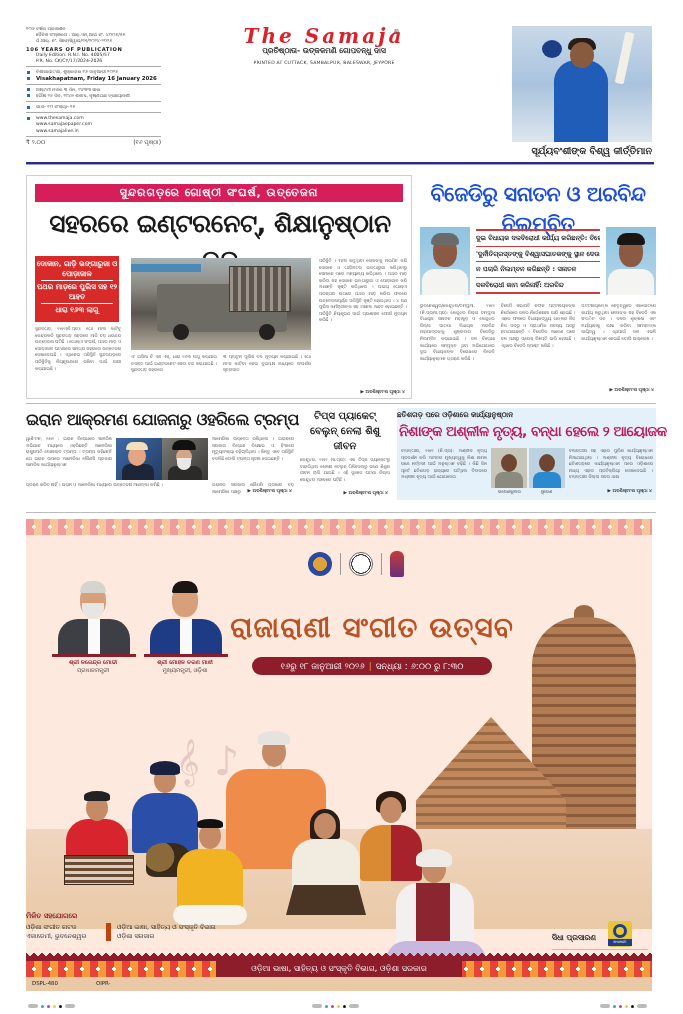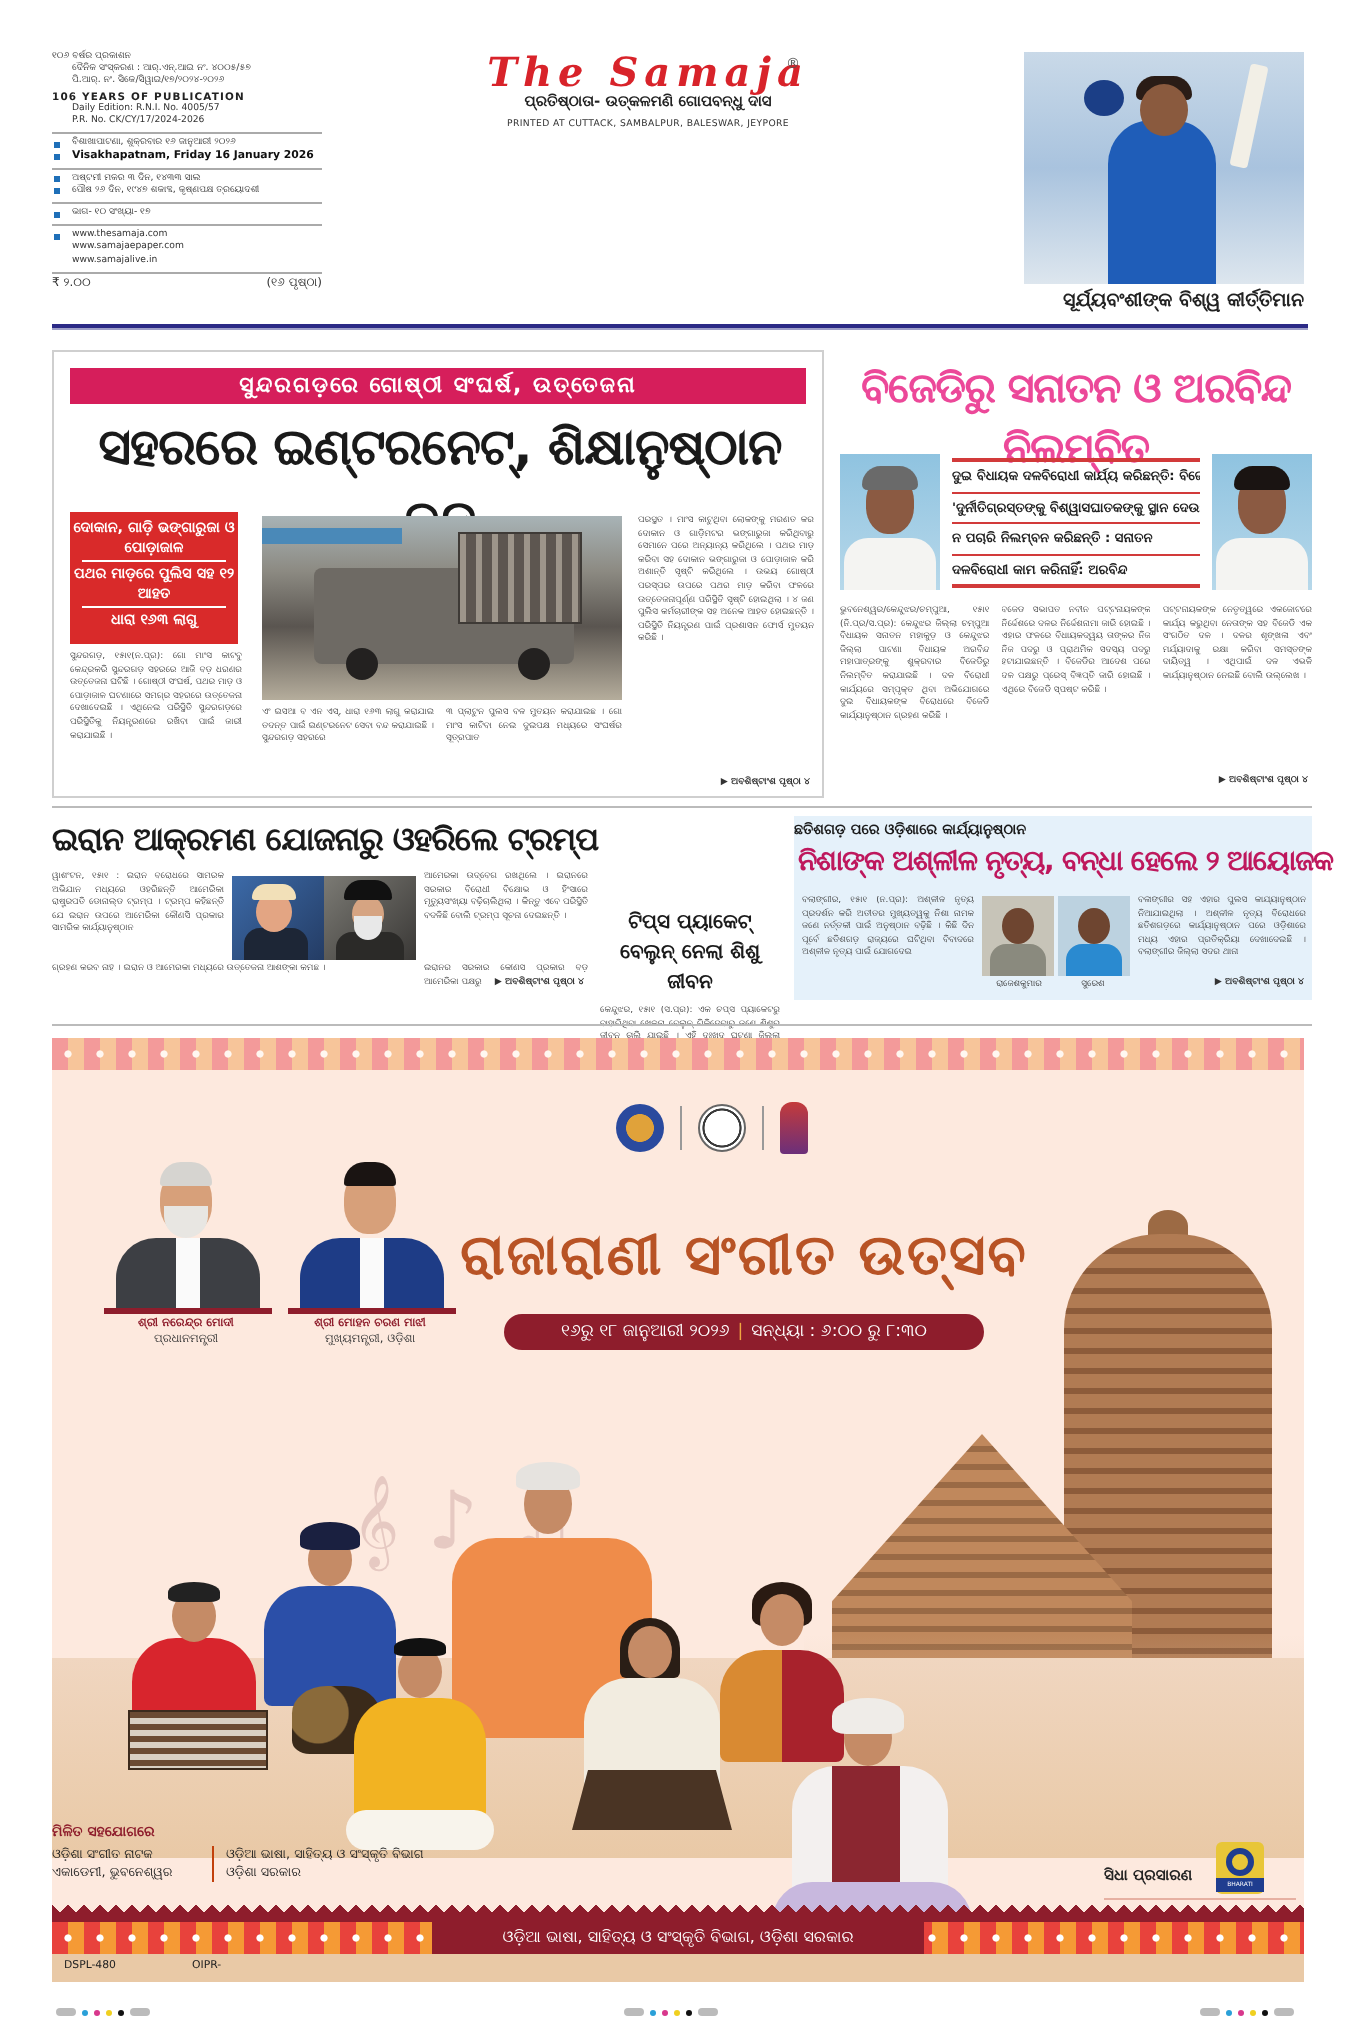--- a/index.html
+++ b/index.html
@@ -53,21 +53,21 @@
   .body-text { font-size: 4.4px; line-height: 6.6px; color: #444; text-align: justify; }
   .lead .colA { position: absolute; left: 8px; top: 150px; width: 86px; height: 68px; overflow: hidden; }
   .lead .colB { position: absolute; left: 104px; top: 178px; width: 86px; height: 40px; overflow: hidden; }
   .lead .colC { position: absolute; left: 196px; top: 178px; width: 88px; height: 40px; overflow: hidden; }
   .lead .colD { position: absolute; left: 292px; top: 82px; width: 88px; height: 136px; overflow: hidden; }
   .cont { font-size: 4.6px; font-weight: bold; color: #333; }
   .lead .contD { position: absolute; right: 6px; bottom: 4px; }
 
   
   .bjd { position: absolute; left: 420px; top: 175px; width: 236px; height: 224px; }
-  .bjd .headline { position: absolute; left: 0; top: 4px; width: 236px; font-size: 20.5px; font-weight: bold; color: #ec4899; line-height: 30px; text-align: center; letter-spacing: -0.6px; }
+  .bjd .headline { position: absolute; left: 0; top: 4px; width: 236px; font-size: 20.5px; font-weight: bold; color: #1d4ed8; line-height: 30px; text-align: center; letter-spacing: -0.6px; }
   .bjd .pic { position: absolute; top: 52px; width: 50px; height: 68px; background: linear-gradient(180deg, #8fc3e0 0%, #b7d8ea 100%); overflow: hidden; }
   .bjd .pic.left { left: 0; } .bjd .pic.right { left: 186px; }
   .bjd .pic .face { position: absolute; left: 13px; top: 10px; width: 24px; height: 30px; border-radius: 45%; background: #8b5a42; }
   .bjd .pic .hairL { position: absolute; left: 11px; top: 6px; width: 28px; height: 12px; border-radius: 14px 14px 4px 4px; background: #6a6a6a; }
   .bjd .pic .hairR { position: absolute; left: 11px; top: 6px; width: 28px; height: 12px; border-radius: 14px 14px 4px 4px; background: #1a1412; }
   .bjd .pic .shirt { position: absolute; left: 2px; top: 42px; width: 46px; height: 30px; border-radius: 12px 12px 0 0; background: #f4f4f2; }
   .bjd .quotes { position: absolute; left: 56px; top: 54px; width: 124px; border-top: 2px solid #d23a3a; border-bottom: 2px solid #d23a3a; }
   .bjd .quotes div { font-size: 6.6px; font-weight: bold; color: #222; line-height: 14.5px; border-bottom: 1px solid #d23a3a; white-space: nowrap; overflow: hidden; }
   .bjd .quotes div:last-child { border-bottom: none; }
   .bjd .cols { position: absolute; left: 0; top: 128px; width: 236px; height: 92px; display: flex; gap: 6px; }
@@ -89,21 +89,21 @@
   .iran .photo .f2 { position: absolute; left: 60px; top: 10px; width: 16px; height: 18px; border-radius: 50%; background: #d6a482; }
   .iran .photo .t2 { position: absolute; left: 56px; top: 2px; width: 24px; height: 10px; border-radius: 12px 12px 2px 2px; background: #111; }
   .iran .photo .beard { position: absolute; left: 61px; top: 20px; width: 14px; height: 12px; border-radius: 0 0 8px 8px; background: #e8e8e8; }
   .iran .photo .b2 { position: absolute; left: 52px; top: 28px; width: 34px; height: 16px; background: #2b2a28; border-radius: 8px 8px 0 0; }
   .iran .colB { position: absolute; left: 186px; top: 28px; width: 82px; height: 44px; overflow: hidden; }
   .iran .colC { position: absolute; left: 0; top: 74px; width: 182px; height: 14px; overflow: hidden; }
   .iran .colD { position: absolute; left: 186px; top: 74px; width: 82px; height: 14px; overflow: hidden; }
   .iran .cont { position: absolute; right: 2px; top: 80px; }
 
   
-  .balloon { position: absolute; left: 300px; top: 408px; width: 90px; height: 100px; margin-top: 46px; }
+  .balloon { position: absolute; left: 300px; top: 408px; width: 90px; height: 100px; }
   .balloon .headline { font-size: 10px; font-weight: bold; color: #1a1a1a; line-height: 15px; text-align: center; }
   .balloon .text { margin-top: 4px; height: 36px; overflow: hidden; }
   .balloon .cont { position: absolute; right: 2px; top: 82px; }
 
   
   .dance { position: absolute; left: 397px; top: 408px; width: 259px; height: 92px; background: #e5f1fa; }
   .dance .kicker { position: absolute; left: 0; top: 2px; width: 259px; font-size: 7.2px; font-weight: bold; color: #1a1a1a; text-align: left; }
   .dance .headline { position: absolute; left: 2px; top: 12px; width: 257px; font-size: 14px; font-weight: bold; color: #be185d; line-height: 22px; white-space: nowrap; letter-spacing: -0.6px; }
   .dance .colA { position: absolute; left: 4px; top: 40px; width: 86px; height: 42px; overflow: hidden; }
   .dance .pic { position: absolute; top: 40px; width: 36px; height: 40px; overflow: hidden; }
@@ -191,21 +191,21 @@
   .a7 { left: 360px; top: 330px; width: 100px; height: 150px; }
   .a7 .head { left: 36px; top: 6px; width: 24px; height: 28px; } .a7 .hair { left: 30px; top: 0; width: 36px; height: 18px; background: #efece8; }
   .a7 .body { left: 10px; top: 34px; width: 78px; height: 70px; background: #f3f0ef; }
   .a7 .shawl { position: absolute; left: 30px; top: 34px; width: 34px; height: 76px; background: #8b2630; }
   .a7 .lap { position: absolute; left: 0; top: 92px; width: 100px; height: 40px; background: #c8b8de; border-radius: 20px; }
 
   .ad .collab { position: absolute; left: 0; top: 393px; width: 320px; font-size: 6.4px; color: #222; }
   .ad .collab .head { font-weight: bold; color: #8e1d2c; font-size: 7px; margin-bottom: 3px; }
   .ad .collab .row { display: flex; }
   .ad .collab .c1 { width: 80px; line-height: 8.8px; }
-  .ad .collab .c2 { border-left: 1px solid #c2410c; padding-left: 6px; line-height: 8.8px; }
+  .ad .collab .c2 { border-left: 5px solid #c2410c; padding-left: 6px; line-height: 8.8px; }
 
   .ad .dd { position: absolute; left: 526px; top: 400px; width: 96px; height: 30px; }
   .ad .dd .txt { position: absolute; left: 0; top: 14px; font-size: 7.6px; color: #222; font-weight: bold; }
   .ad .dd .logo { position: absolute; left: 56px; top: 2px; width: 24px; height: 26px; background: #e8c638; border-radius: 3px; }
   .ad .dd .logo::after { content: ""; position: absolute; left: 5px; top: 3px; width: 14px; height: 14px; border-radius: 50%; border: 3px solid #1f3d8f; box-sizing: border-box; }
   .ad .dd .bar { position: absolute; left: 56px; top: 20px; width: 24px; height: 7px; background: #1f3d8f; color: #fff; font-size: 3px; text-align: center; line-height: 7px; }
   .ad .dd .line { position: absolute; left: 0; top: 30px; width: 96px; border-top: 1px solid #e6b0a2; }
 
   .ad .teeth { position: absolute; left: 0; top: 432px; width: 626px; height: 10px;
     background: linear-gradient(135deg, transparent 50%, #8e1d2c 50%) 0 0/8px 10px, linear-gradient(225deg, transparent 50%, #8e1d2c 50%) 0 0/8px 10px; }

